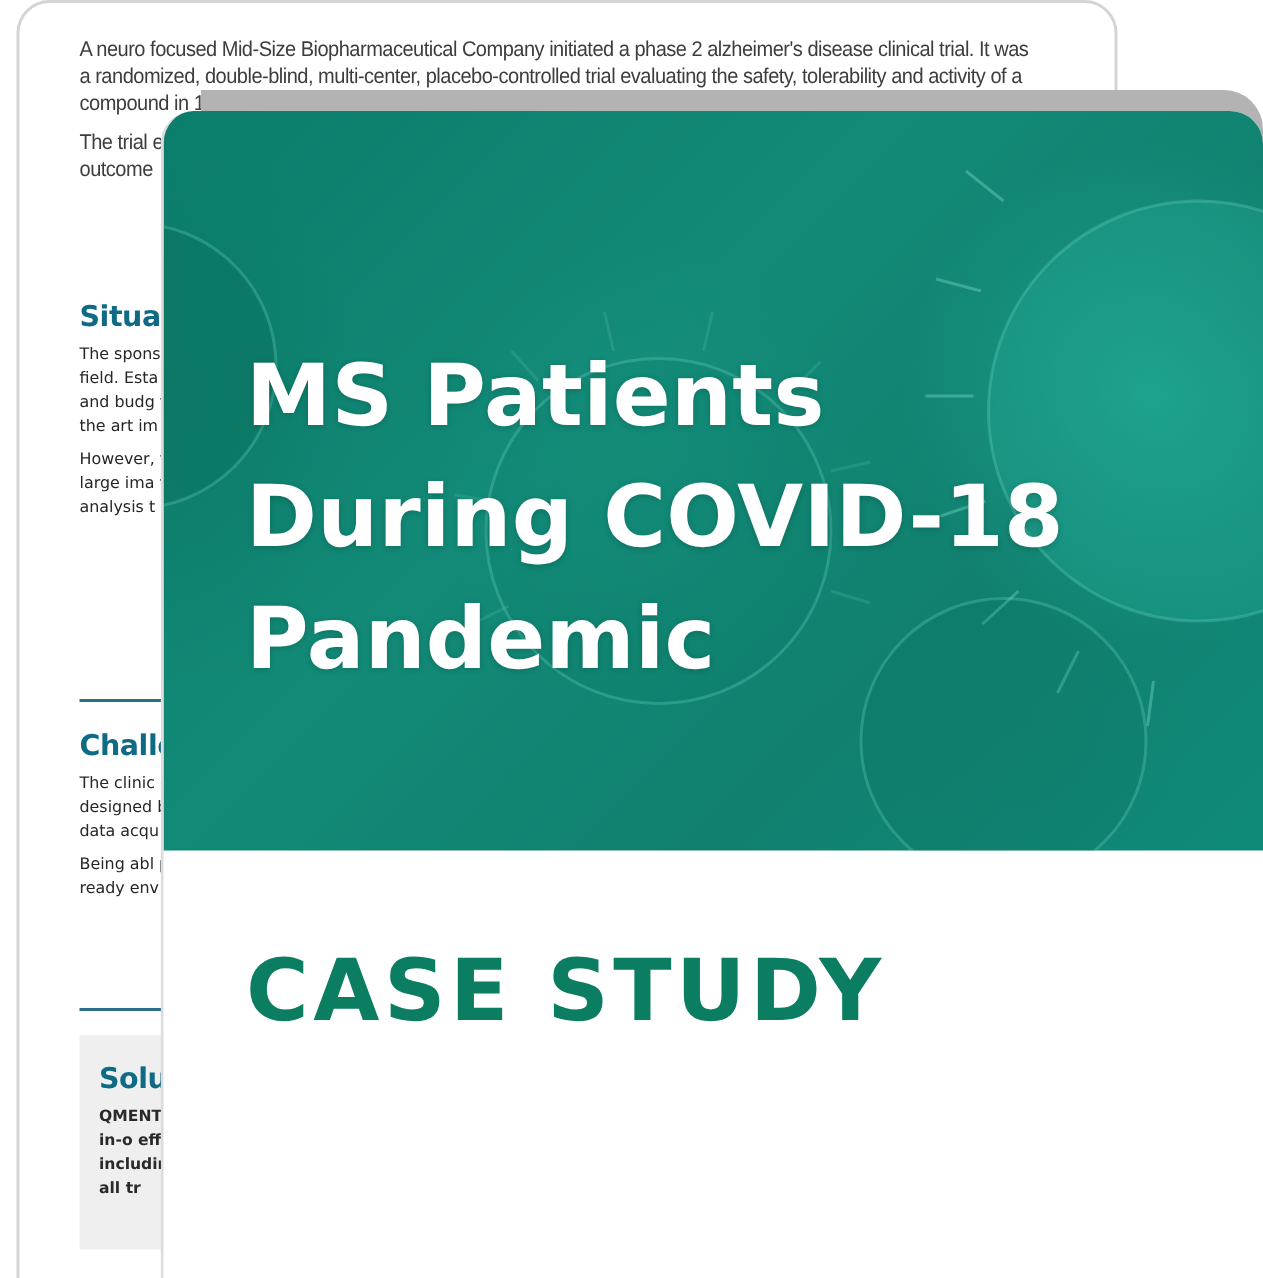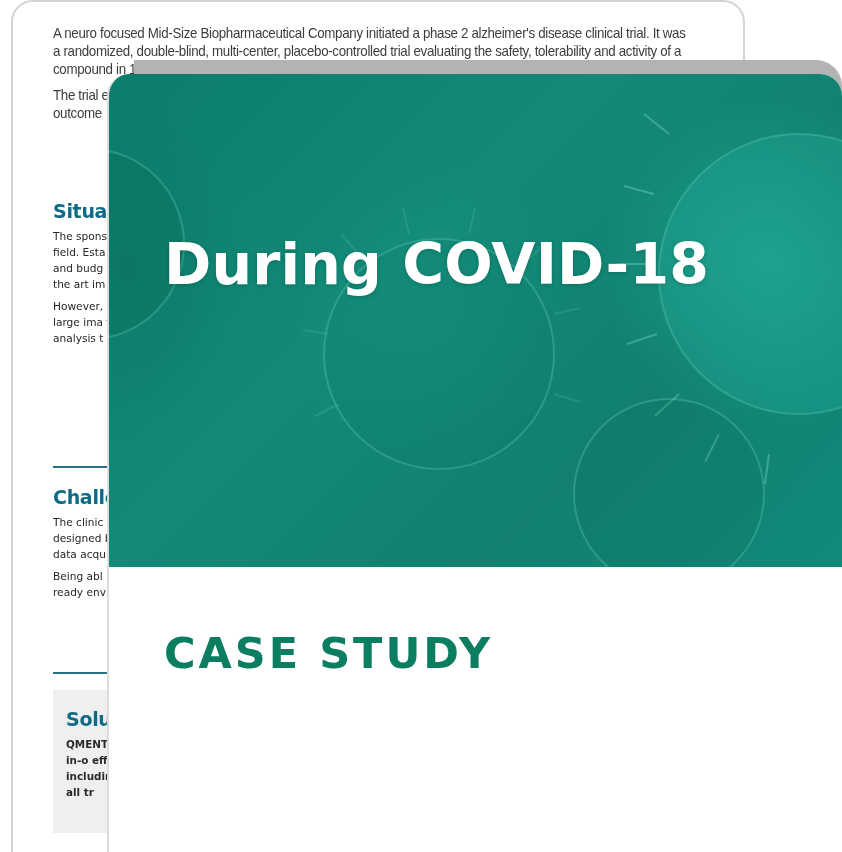--- a/index.html
+++ b/index.html
@@ -59,21 +59,21 @@
     .hero-title {
       position: absolute; left: 55px; top: 150px;
       font-family: "DejaVu Sans", sans-serif; font-weight: 600;
       color: #ffffff; font-size: 57px; line-height: 81px; letter-spacing: 0.2px;
       text-shadow: 0 1px 4px rgba(0,0,0,0.18);
     }
     .hero-title span { display: block; }
     .case-study {
       position: absolute; left: 55px; top: 554px;
       font-family: "DejaVu Sans", sans-serif; font-weight: bold;
-      color: #0b7d61; font-size: 43px; letter-spacing: 3px;
+      color: #0b7d61; font-size: 57px; letter-spacing: 3px;
     }
   </style>
 </head>
 <body>
 
 <div class="back-doc">
   <div class="content">
     <div class="intro">
       <p>A neuro focused Mid-Size Biopharmaceutical Company initiated a phase 2 alzheimer's disease clinical trial. It was a randomized, double-blind, multi-center, placebo-controlled trial evaluating the safety, tolerability and activity of a compound in 100 adults with dementia or late mild cognitive</p>
       <p style="width:160px;">The trial efficacy of imagi outcome</p>
@@ -124,17 +124,19 @@
         <g stroke="rgba(90,190,170,0.25)">
           <path d="M250 180 l-18 -20 M300 160 l-6 -26 M360 160 l6 -26 M420 185 l18 -18 M445 240 l26 -6 M445 320 l26 8 M220 260 l-26 -4 M230 330 l-24 12"></path>
         </g>
 
         <circle cx="560" cy="420" r="95" fill="rgba(10,110,95,0.18)"></circle>
 
         <circle cx="-20" cy="170" r="95" fill="rgba(10,100,85,0.2)"></circle>
       </g>
     </svg>
     <div class="hero-title">
+      <span>MS Patients</span>
       <span>During COVID-18</span>
+      <span>Pandemic</span>
     </div>
   </div>
   <div class="case-study">CASE STUDY</div>
 </div>
 
 </body></html>

